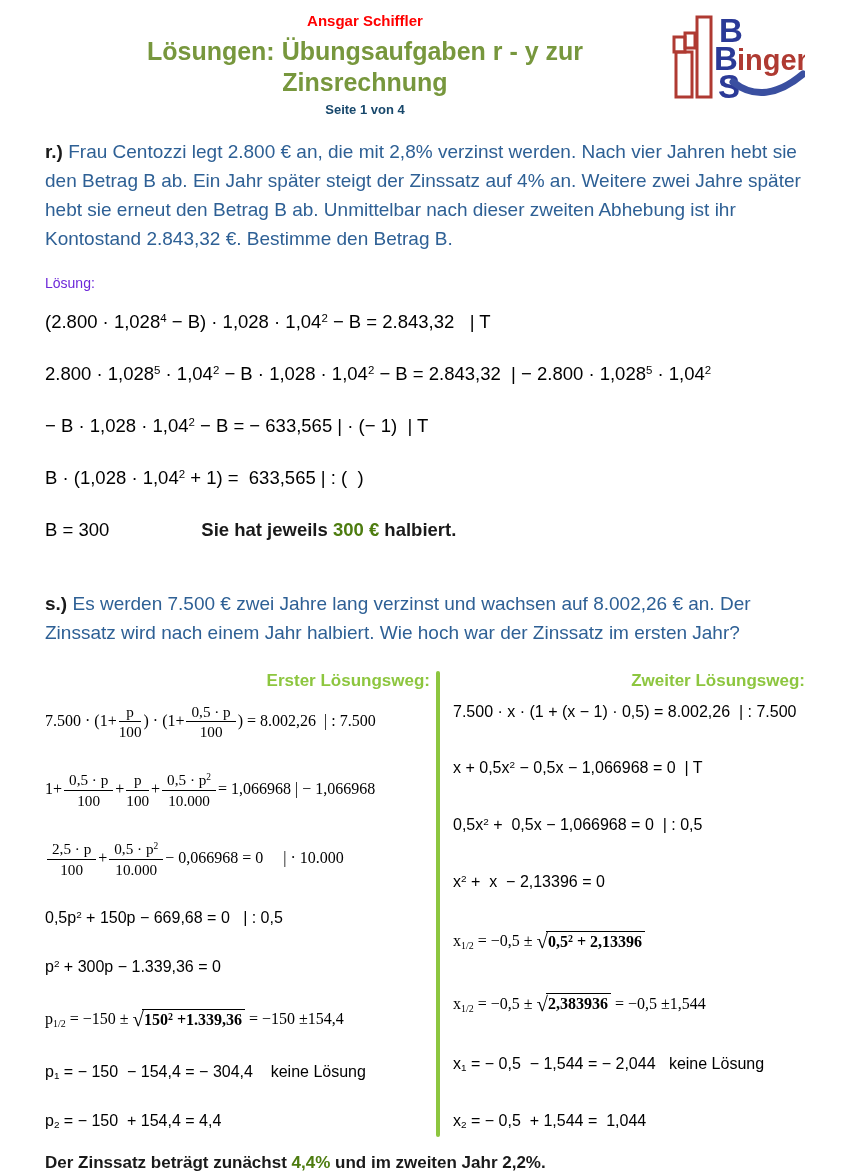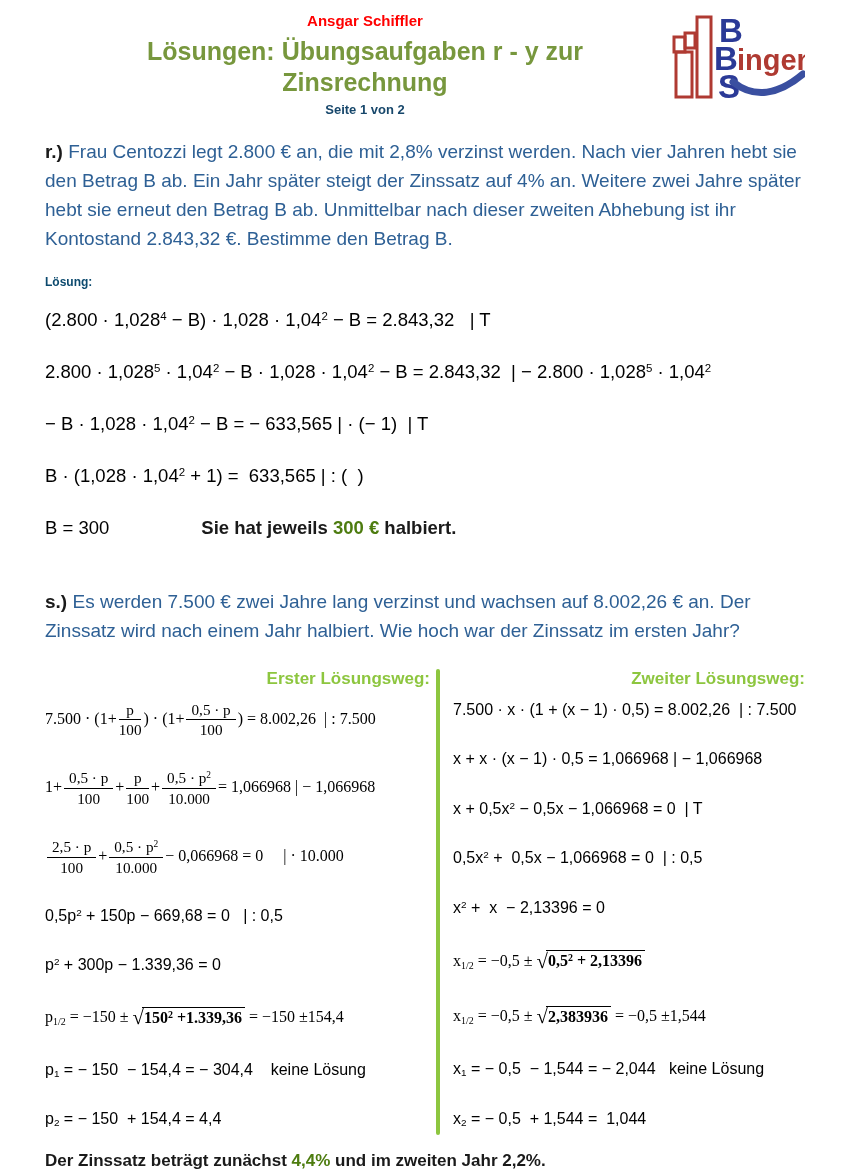--- a/index.html
+++ b/index.html
@@ -10,21 +10,21 @@
   .header { display:flex; align-items:flex-start; margin-bottom:20px; }
   .header-text { flex:1; text-align:center; padding-left:30px; padding-top:4px; }
   .author { color:#ff0000; font-weight:bold; font-size:15px; margin-bottom:7px; }
   .title  { color:#77973d; font-weight:bold; font-size:25px; line-height:1.25; }
   .page-num { color:#17476b; font-weight:bold; font-size:13px; margin-top:3px; }
   .logo { width:150px; height:94px; flex:0 0 auto; }
 
   
   .problem { font-size:19px; line-height:29px; color:#2e6095; margin-bottom:22px; }
   .problem .plabel { color:#1a1a1a; font-weight:bold; }
-  .loesung-label { color:#0c4a6e; font-weight:bold; font-size:12px; margin:2px 0 20px 0; }
+  .loesung-label { color:#6d28d9; font-weight:normal; font-size:14px; margin:2px 0 20px 0; }
 
   
   .eq { white-space:pre; color:#000; }
   .eq-r .eq { font-size:18.5px; margin-bottom:30px; }
   .eq sup { font-size:0.62em; vertical-align:0.5em; letter-spacing:0; }
   .eq sub { font-size:0.62em; vertical-align:-0.25em; }
   .eq.serif { font-family:"Liberation Serif","DejaVu Serif",serif; }
 
   .frac { display:inline-block; text-align:center; vertical-align:middle; margin:0 2px; font-size:0.95em; }
   .fnum { display:block; border-bottom:1.3px solid #000; padding:0 5px 1px 5px; line-height:1.15; }
@@ -53,21 +53,21 @@
 </style>
 </head>
 <body>
 
 <div class="page">
 
   <div class="header">
     <div class="header-text">
       <div class="author">Ansgar Schiffler</div>
       <div class="title">Lösungen: Übungsaufgaben r - y zur Zinsrechnung</div>
-      <div class="page-num">Seite 1 von 2</div>
+      <div class="page-num">Seite 1 von 4</div>
     </div>
     <svg class="logo" viewBox="0 0 150 94">
       <g stroke="#af3a32" fill="none" stroke-width="3">
         <rect x="19" y="29" width="11" height="15"></rect>
         <rect x="30" y="25" width="10" height="15"></rect>
         <rect x="21" y="44" width="16" height="45"></rect>
         <rect x="42" y="9" width="14" height="80"></rect>
       </g>
       <text x="64" y="34" font-size="33" font-weight="bold" fill="#2b3a97">B</text>
       <text x="59" y="62" font-size="33" font-weight="bold" fill="#2b3a97">B</text>
@@ -106,21 +106,20 @@
           <div class="eq serif">p<sub>1/2</sub> = −150 ± <span class="root"><span class="radsign">√</span><span class="radicand">150<sup>2</sup> +1.339,36</span></span> = −150 ±154,4</div>
           <div class="eq sans">p<sub>1</sub> = − 150  − 154,4 = − 304,4    keine Lösung</div>
           <div class="eq sans">p<sub>2</sub> = − 150  + 154,4 = 4,4</div>
         </div>
     </div>
     <div class="divider"></div>
     <div class="col col-right">
       <div class="col-header">Zweiter Lösungsweg:</div>
       <div class="eq-stack">
           <div class="eq sans">7.500 · x · (1 + (x − 1) · 0,5) = 8.002,26  | : 7.500</div>
-          <div class="eq sans">x + x · (x − 1) · 0,5 = 1,066968 | − 1,066968</div>
           <div class="eq sans">x + 0,5x<sup>2</sup> − 0,5x − 1,066968 = 0  | T</div>
           <div class="eq sans">0,5x<sup>2</sup> +  0,5x − 1,066968 = 0  | : 0,5</div>
           <div class="eq sans">x<sup>2</sup> +  x  − 2,13396 = 0</div>
           <div class="eq serif">x<sub>1/2</sub> = −0,5 ± <span class="root"><span class="radsign">√</span><span class="radicand">0,5<sup>2</sup> + 2,13396</span></span></div>
           <div class="eq serif">x<sub>1/2</sub> = −0,5 ± <span class="root"><span class="radsign">√</span><span class="radicand">2,383936</span></span> = −0,5 ±1,544</div>
           <div class="eq sans">x<sub>1</sub> = − 0,5  − 1,544 = − 2,044   keine Lösung</div>
           <div class="eq sans">x<sub>2</sub> = − 0,5  + 1,544 =  1,044</div>
         </div>
     </div>
   </div>

